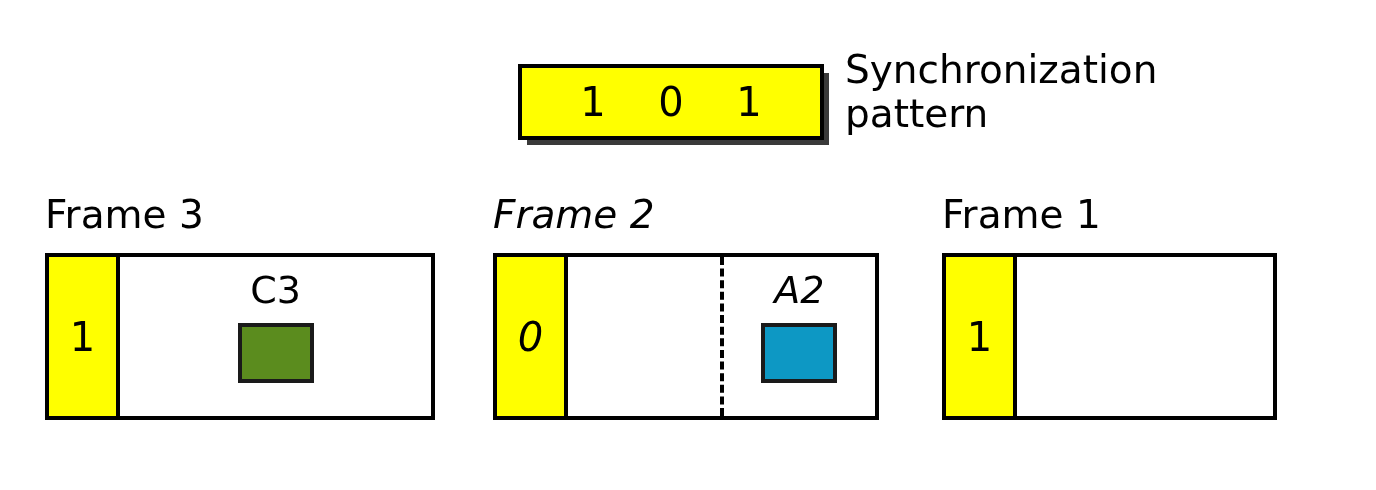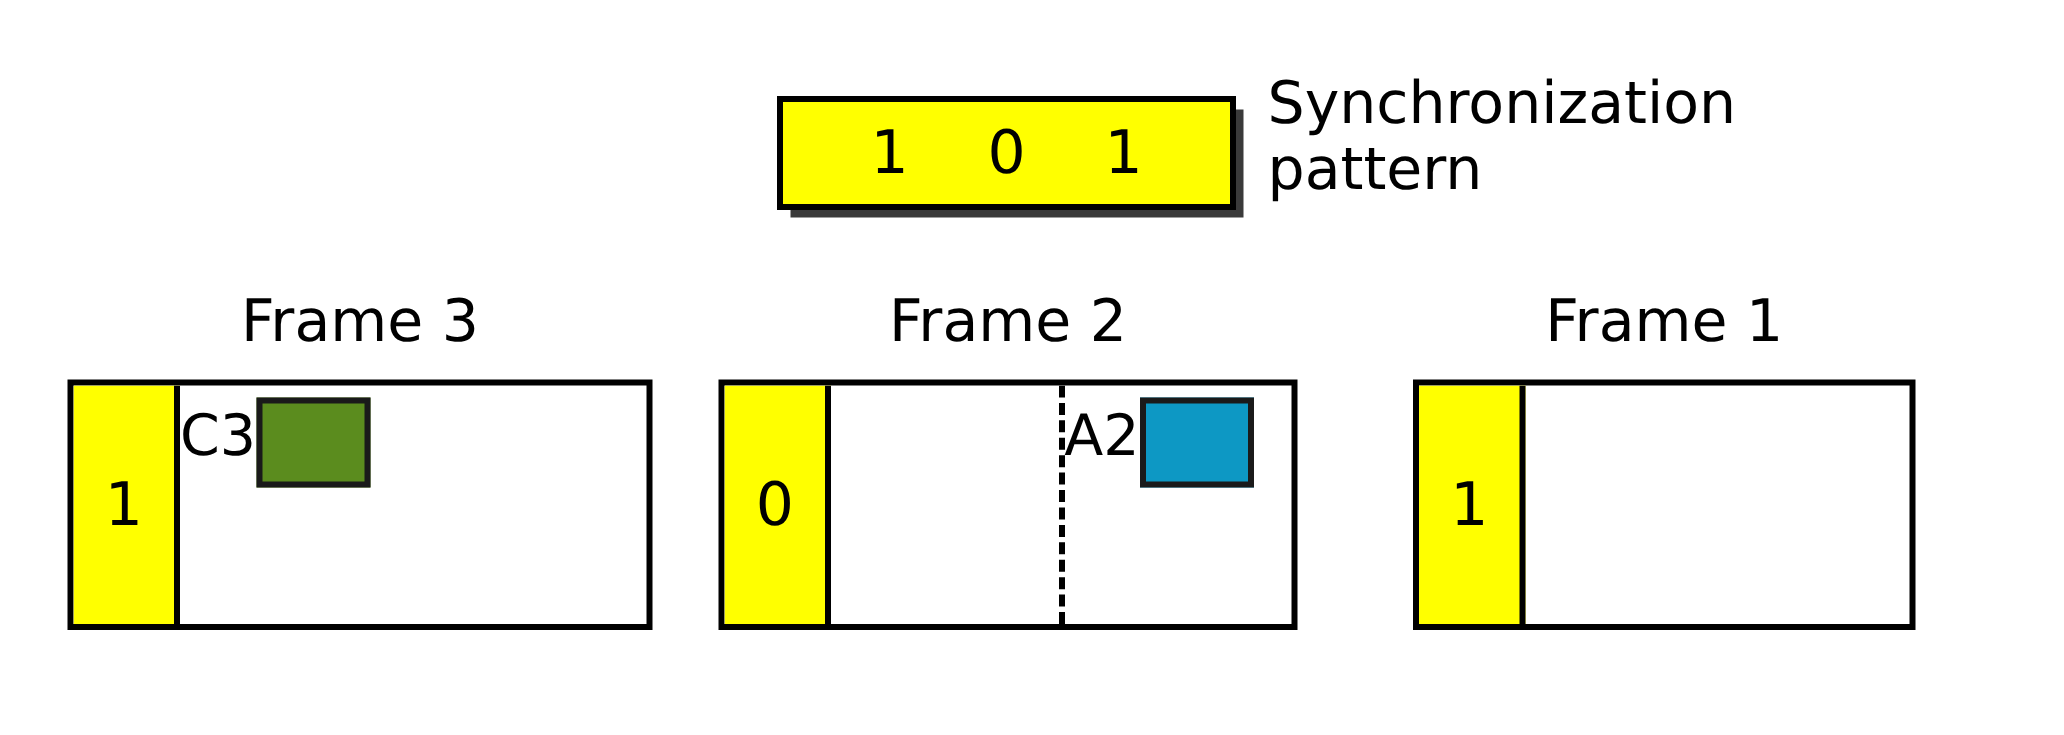--- a/index.html
+++ b/index.html
@@ -74,21 +74,20 @@
   .frame {
     position: absolute;
     top: 253px;
     height: 167px;
   }
   .frame-title {
     position: absolute;
     left: 0;
     top: -58px;
     width: 100%;
-    text-align: center;
     font-size: 39px;
     line-height: 1;
     color: #000000;
   }
   .frame-box {
     position: absolute;
     left: 0;
     top: 0;
     width: 100%;
     height: 100%;
@@ -115,21 +114,22 @@
 
   .slots {
     flex: 1 1 auto;
     display: flex;
     position: relative;
   }
   .slot {
     flex: 1 1 0;
     position: relative;
     display: flex;
-    flex-direction: row;
+    flex-direction: column;
+    align-items: center;
     box-sizing: border-box;
   }
   .slot + .slot {
     border-left: 4px dashed #000000;
   }
   .slot-label {
     margin-top: 14px;
     font-size: 38px;
     line-height: 1;
     height: 44px;
@@ -142,21 +142,21 @@
     border: 4px solid #1a1a1a;
     box-sizing: border-box;
   }
   .slot-block.empty,
   .slot-label.empty {
     visibility: hidden;
   }
 
   
   #frame-3 { left: 45px;  width: 390px; }
-  #frame-2 { left: 479px; width: 386px; }
+  #frame-2 { left: 493px; width: 386px; font-style: italic; }
   #frame-1 { left: 942px; width: 335px; }
 </style>
 </head>
 <body>
 
 <div class="sync-group">
   <div class="sync-shadow"></div>
   <div class="sync-box">
     <div class="sync-bits">
       <span class="sync-bit">1</span>

